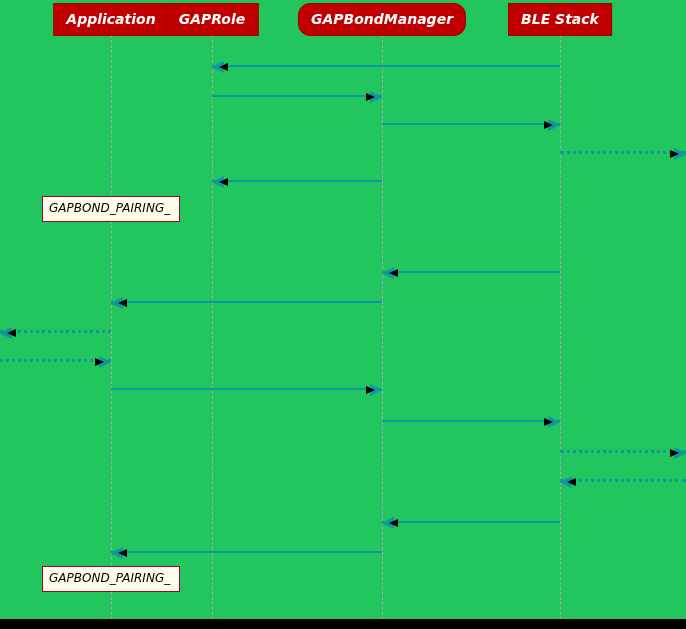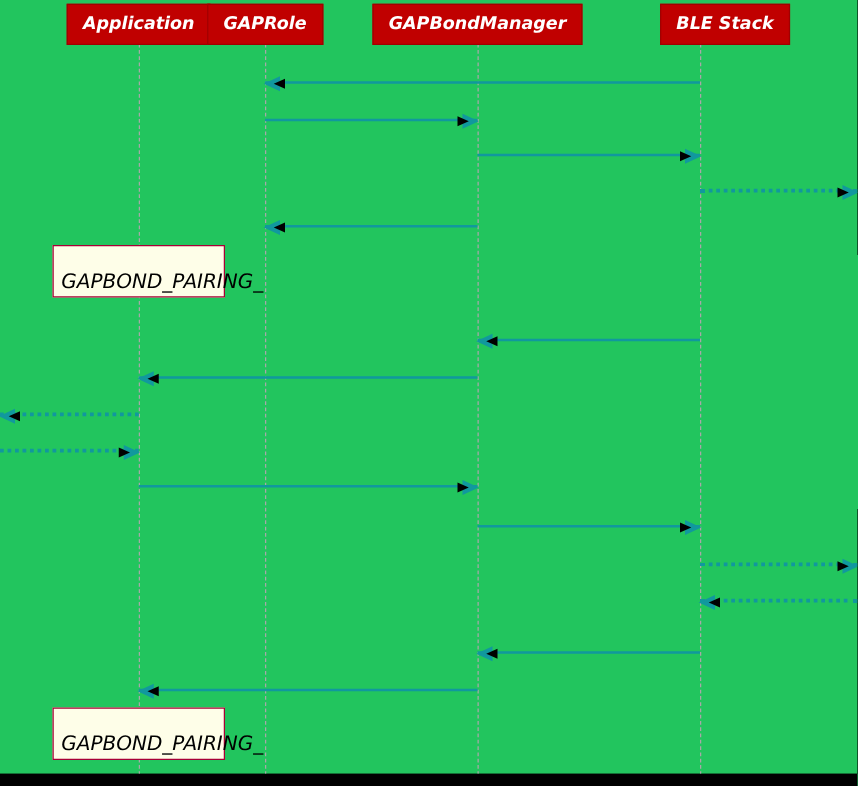--- a/index.html
+++ b/index.html
@@ -91,23 +91,23 @@
     border-bottom: 4px solid transparent;
     border-right: 9px solid #000000;
   }
 
   
   .note {
     position: absolute;
     background: #FEFEE8;
     border: 1px solid #A80036;
     color: #000000;
-    font-size: 16px;
+    font-size: 12px;
     line-height: 15px;
-    padding: 20px 6px 5px 6px;
+    padding: 4px 6px 5px 6px;
     white-space: nowrap;
     box-sizing: border-box;
   }
   .note-line { display: block; }
 </style>
 </head>
 <body>
 
 <div id="stage">
   <div id="lifelines">
@@ -159,22 +159,22 @@
       <div class="msg" style="left: 382px; width: 178px; top: 521px;">
         <span class="head left"></span>
       </div>
       <div class="msg" style="left: 111px; width: 271px; top: 551px;">
         <span class="head left"></span>
       </div>
     </div>
   <div id="participants">
       <div class="participant" style="left: 111px; top: 3px;"><span>Application</span></div>
       <div class="participant" style="left: 212px; top: 3px;"><span>GAPRole</span></div>
-      <div class="participant" style="left: 382px; top: 3px;"><span>GAPBondManager</span></div>
-      <div class="participant" style="left: 580px; top: 3px;"><span>BLE Stack</span></div>
+      <div class="participant" style="left: 382px; top: 3px; border-radius: 12px;"><span>GAPBondManager</span></div>
+      <div class="participant" style="left: 560px; top: 3px;"><span>BLE Stack</span></div>
     </div>
   <div id="notes">
       <div class="note" style="left: 42px; top: 196px; width: 138px;">
         <span class="note-line">GAPBOND_PAIRING_</span>
       </div>
       <div class="note" style="left: 42px; top: 566px; width: 138px;">
         <span class="note-line">GAPBOND_PAIRING_</span>
       </div>
     </div>
 </div>

